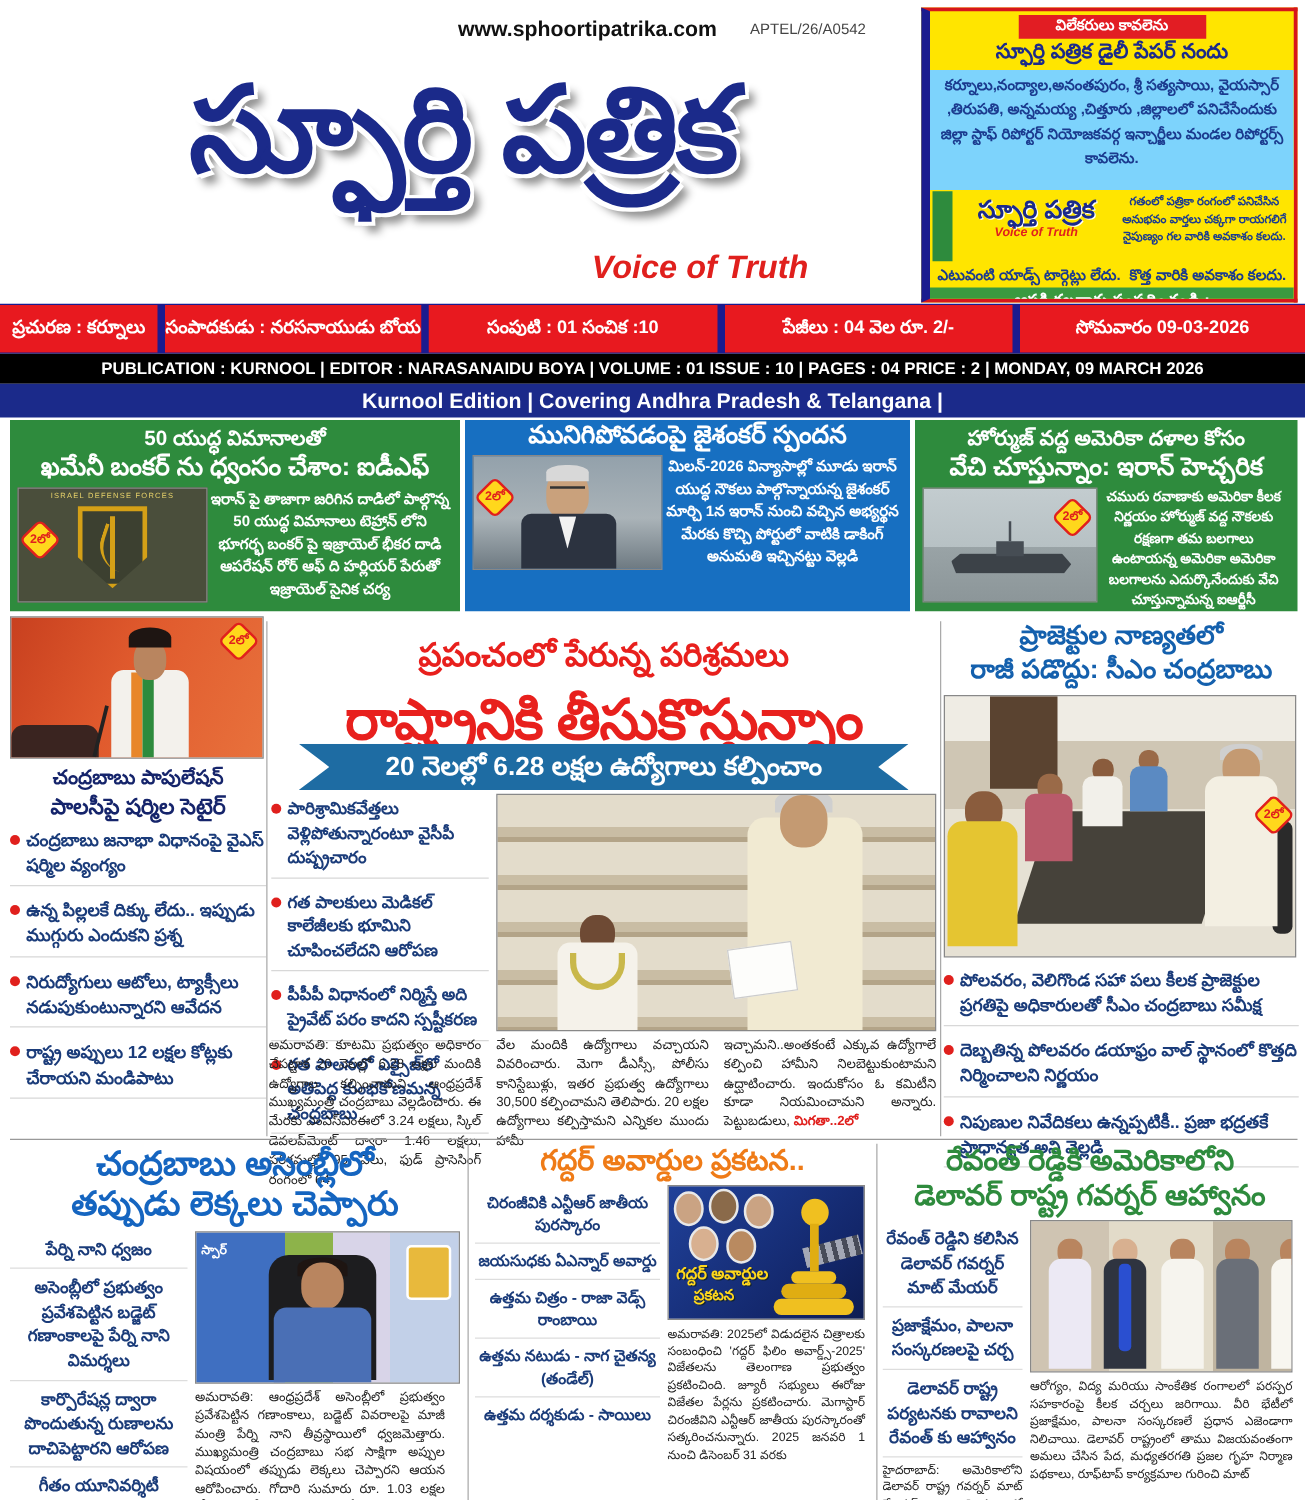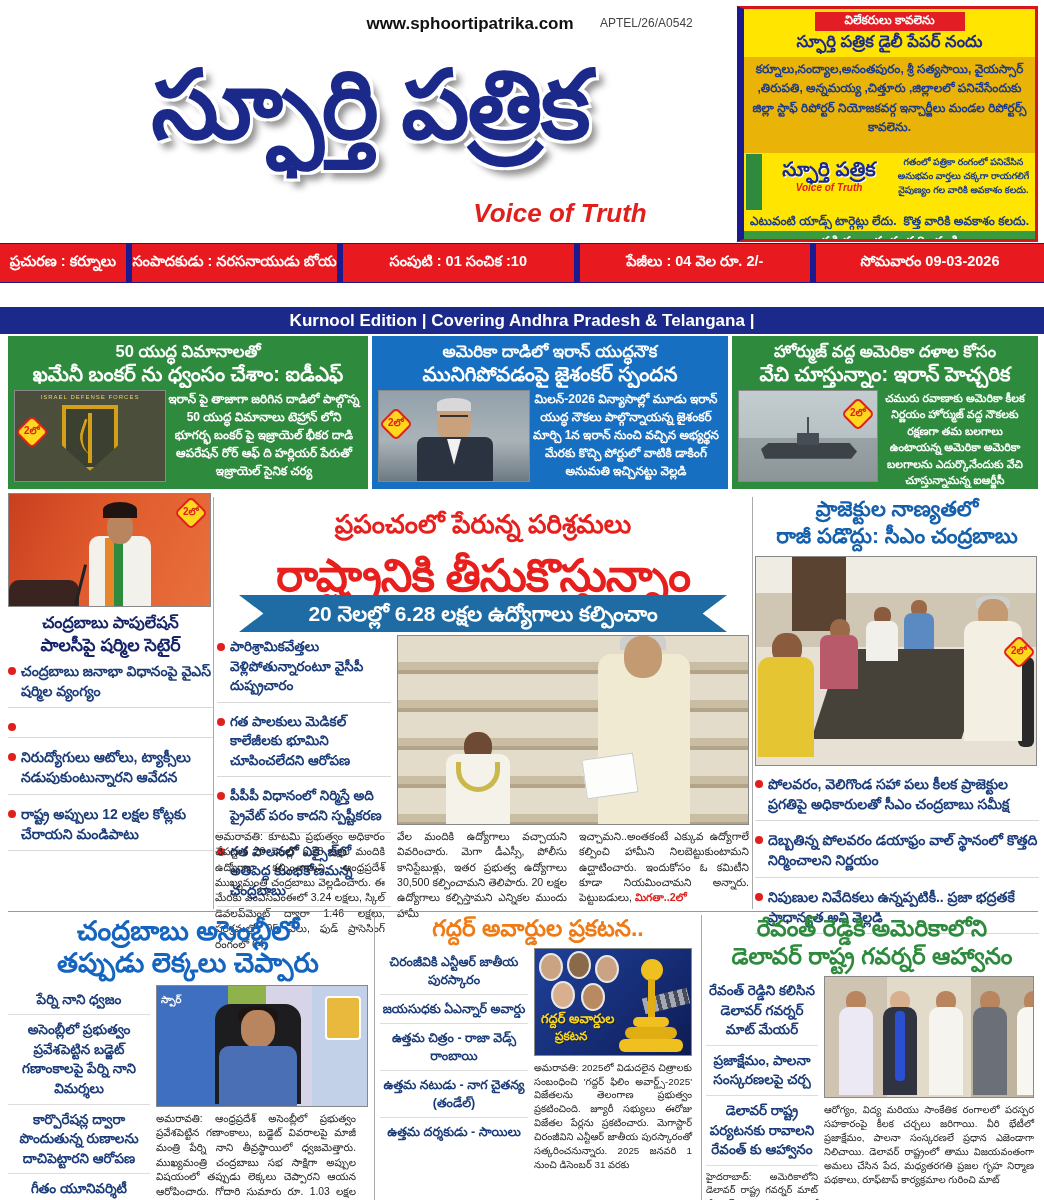--- a/index.html
+++ b/index.html
@@ -22,21 +22,21 @@
   }
   .tagline { left:440px; top:198px; width:240px; font-size:26px; font-weight:bold; font-style:italic; color:#e0201d; text-align:center; }
 
   
   .adbox {
     left:737px; top:6px; width:301px; height:236px;
     border:3px solid #d6161c; border-left:7px solid #1b1b8f; background:#ffe500; overflow:hidden;
   }
   .ad-chip { margin:3px auto 0; width:150px; background:#e21d23; color:#fff; font-size:12px; font-weight:bold; text-align:center; padding:1px 0; }
   .ad-head { font-size:16.5px; font-weight:bold; color:#1b2a8a; text-align:center; padding:1px 0 2px; }
-  .ad-body { background:#eab308; color:#1b3b8f; font-size:12px; font-weight:bold; line-height:1.62; text-align:center; padding:3px 5px; height:96px; }
+  .ad-body { background:#7dd3fc; color:#1b3b8f; font-size:12px; font-weight:bold; line-height:1.62; text-align:center; padding:3px 5px; height:96px; }
   .ad-midrow { display:flex; background:#ffe500; height:58px; }
   .ad-minilogo { position:relative; width:150px; height:56px; margin:1px 0 0 2px; background:#ffe500; display:flex; }
   .ad-minilogo .gbar { width:16px; height:100%; background:#2e8b3d; }
   .ad-minilogo .mtxt { flex:1; text-align:center; }
   .ad-minilogo .mname { font-size:20px; font-weight:bold; color:#1b2a8a; line-height:1.5; text-shadow:1px 1px 0 #fff; }
   .ad-minilogo .mtag { font-size:10px; font-weight:bold; font-style:italic; color:#e0201d; margin-top:-2px; }
   .ad-sidenote { flex:1; color:#1b3b8f; font-size:9.3px; font-weight:bold; line-height:1.5; text-align:center; padding:3px 4px 0 0; }
   .ad-notes { display:flex; justify-content:space-between; padding:0 6px; background:#ffe500; }
   .ad-notes div { font-size:12px; font-weight:bold; color:#1b3b8f; line-height:20px; }
   .ad-contact { background:#3a9a3f; color:#fff; font-size:13.5px; font-weight:bold; text-align:center; line-height:22px; }
@@ -212,20 +212,21 @@
     <div class="ad-contact">ఆసక్తి గలవారు సంప్రదించండి : 8179446036,7794947413.</div>
   </div>
 
   <div class="abs infoband">
     <div class="infoseg" style="flex:0 0 126px">ప్రచురణ : కర్నూలు</div>
     <div class="infoseg" style="flex:0 0 205px">సంపాదకుడు : నరసనాయుడు బోయ</div>
     <div class="infoseg" style="flex:1 1 0">సంపుటి : 01  సంచిక :10</div>
     <div class="infoseg" style="flex:1 1 0">పేజీలు : 04  వెల రూ. 2/-</div>
     <div class="infoseg" style="flex:0 0 228px">సోమవారం 09-03-2026</div>
   </div>
+  <div class="abs engband">PUBLICATION : KURNOOL | EDITOR : NARASANAIDU BOYA | VOLUME : 01   ISSUE : 10 |  PAGES : 04   PRICE : 2  | MONDAY, 09 MARCH 2026</div>
   <div class="abs edband">Kurnool Edition | Covering Andhra Pradesh &amp; Telangana |</div>
 
   <div class="abs topbox greenbox" style="left:8px;width:360px">
     <div class="h1">50 యుద్ధ విమానాలతో</div>
     <div class="h2">ఖమేనీ బంకర్ ను ధ్వంసం చేశాం: ఐడీఎఫ్</div>
     <div class="row">
       <div class="photo ph-idf" style="width:152px;height:92px">
         <div class="arc">ISRAEL DEFENSE FORCES</div>
         <div class="shield"></div>
         <div class="sword"></div>
@@ -233,21 +234,20 @@
         <div class="badge" style="left:2px;top:26px">
             <div class="bg"></div>
             <div class="tx">2లో</div>
           </div>
       </div>
       <div class="body">ఇరాన్ పై తాజాగా జరిగిన దాడిలో పాల్గొన్న 50 యుద్ధ విమానాలు టెహ్రాన్ లోని భూగర్భ బంకర్ పై ఇజ్రాయెల్ భీకర దాడి ఆపరేషన్ రోర్ ఆఫ్ ది హర్లియర్ పేరుతో ఇజ్రాయెల్ సైనిక చర్య</div>
     </div>
   </div>
 
   <div class="abs topbox bluebox" style="left:372px;width:356px">
-    <div class="h1">అమెరికా దాడిలో ఇరాన్ యుద్ధనౌక</div>
     <div class="h2">మునిగిపోవడంపై జైశంకర్ స్పందన</div>
     <div class="row">
       <div class="photo ph-jai" style="width:152px;height:92px">
         <div class="head"></div>
           <div class="hair"></div>
           <div class="glasses"></div>
           <div class="suit"></div>
           <div class="shirt"></div>
         <div class="badge" style="left:2px;top:18px">
             <div class="bg"></div>
@@ -292,20 +292,21 @@
     <div class="head">
       <span>చంద్రబాబు పాపులేషన్</span><br>
       <span style="font-size:17.5px">పాలసీపై షర్మిల సెటైర్</span>
     </div>
     <div class="bullet">
         <div class="dot"></div>
         <div class="btx">చంద్రబాబు జనాభా విధానంపై వైఎస్ షర్మిల వ్యంగ్యం</div>
       </div>
     <div class="bullet">
         <div class="dot"></div>
+        <div class="btx">ఉన్న పిల్లలకే దిక్కు లేదు.. ఇప్పుడు ముగ్గురు ఎందుకని ప్రశ్న</div>
       </div>
     <div class="bullet">
         <div class="dot"></div>
         <div class="btx">నిరుద్యోగులు ఆటోలు, ట్యాక్సీలు నడుపుకుంటున్నారని ఆవేదన</div>
       </div>
     <div class="bullet">
         <div class="dot"></div>
         <div class="btx">రాష్ట్ర అప్పులు 12 లక్షల కోట్లకు చేరాయని మండిపాటు</div>
       </div>
   </div>

